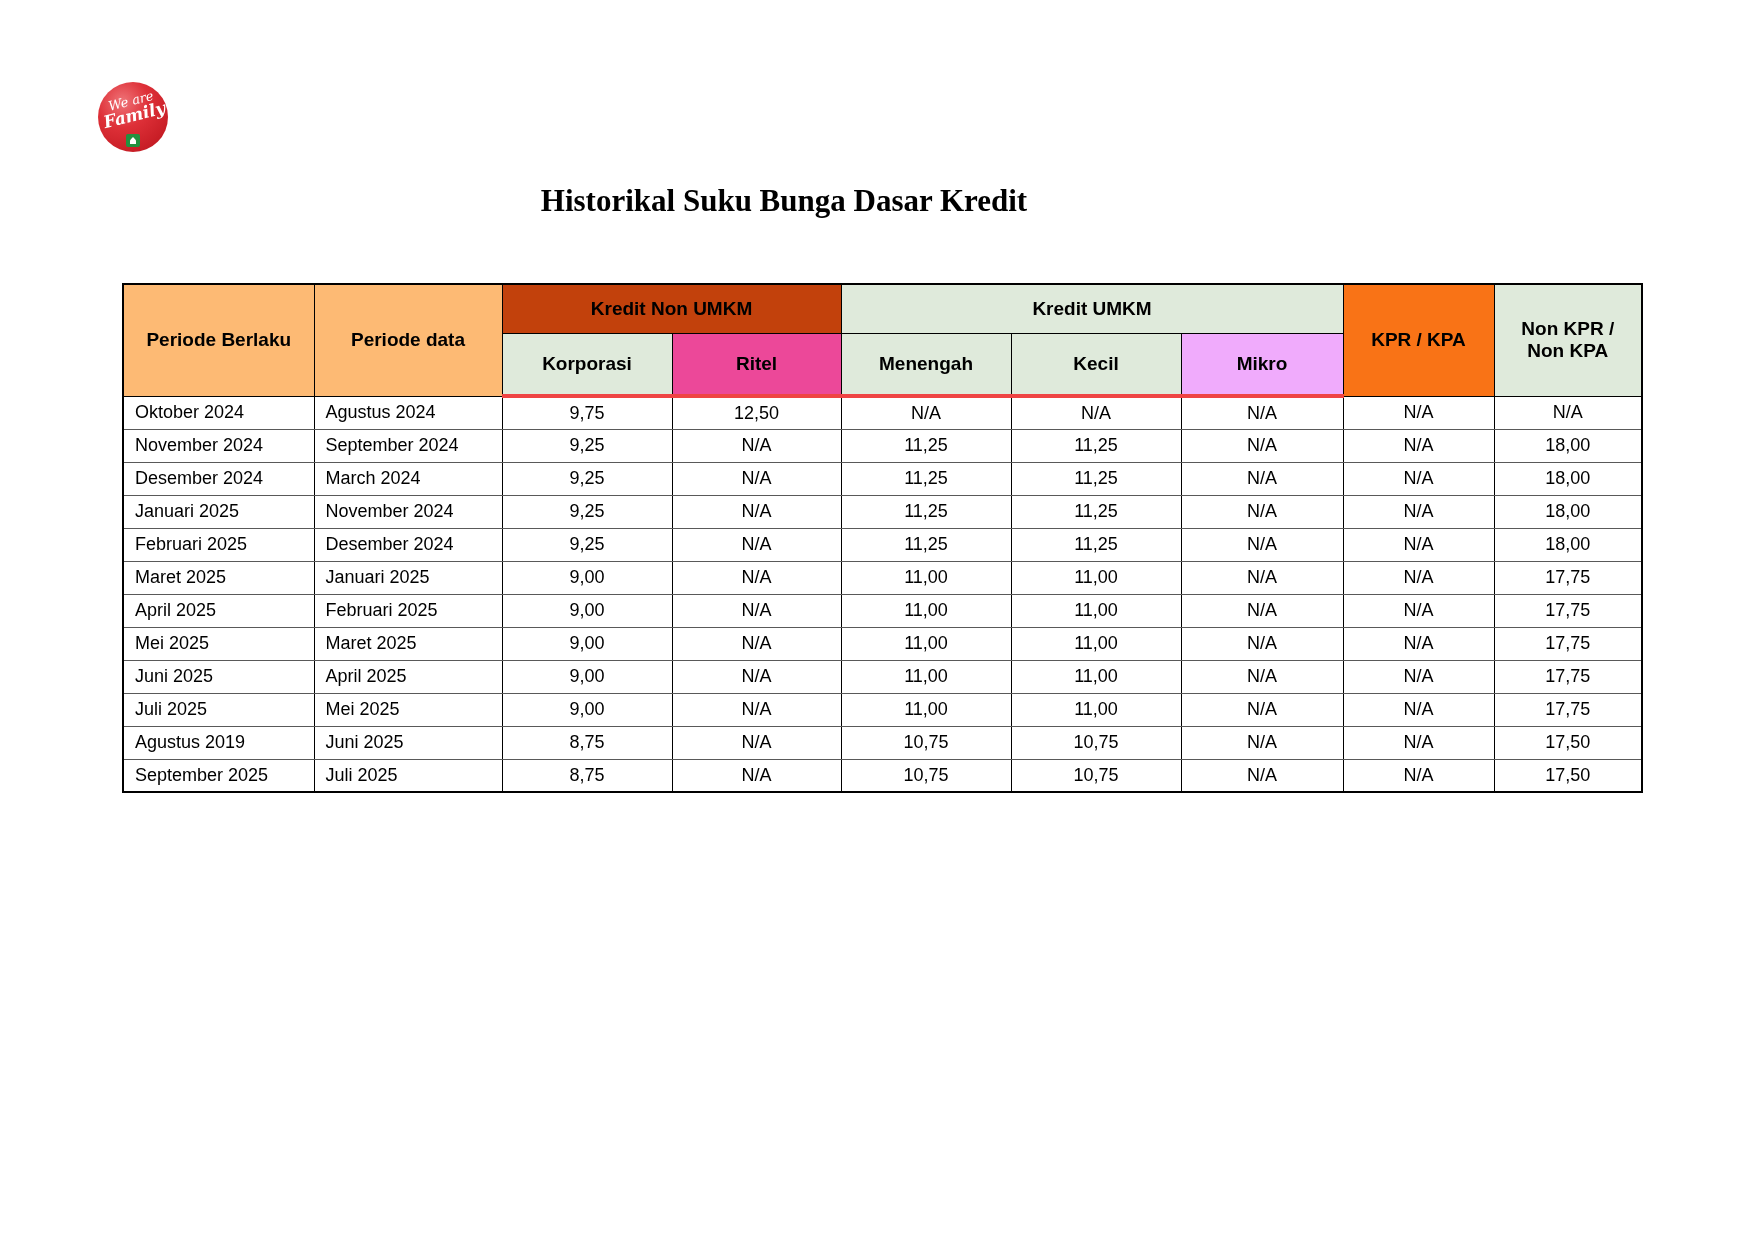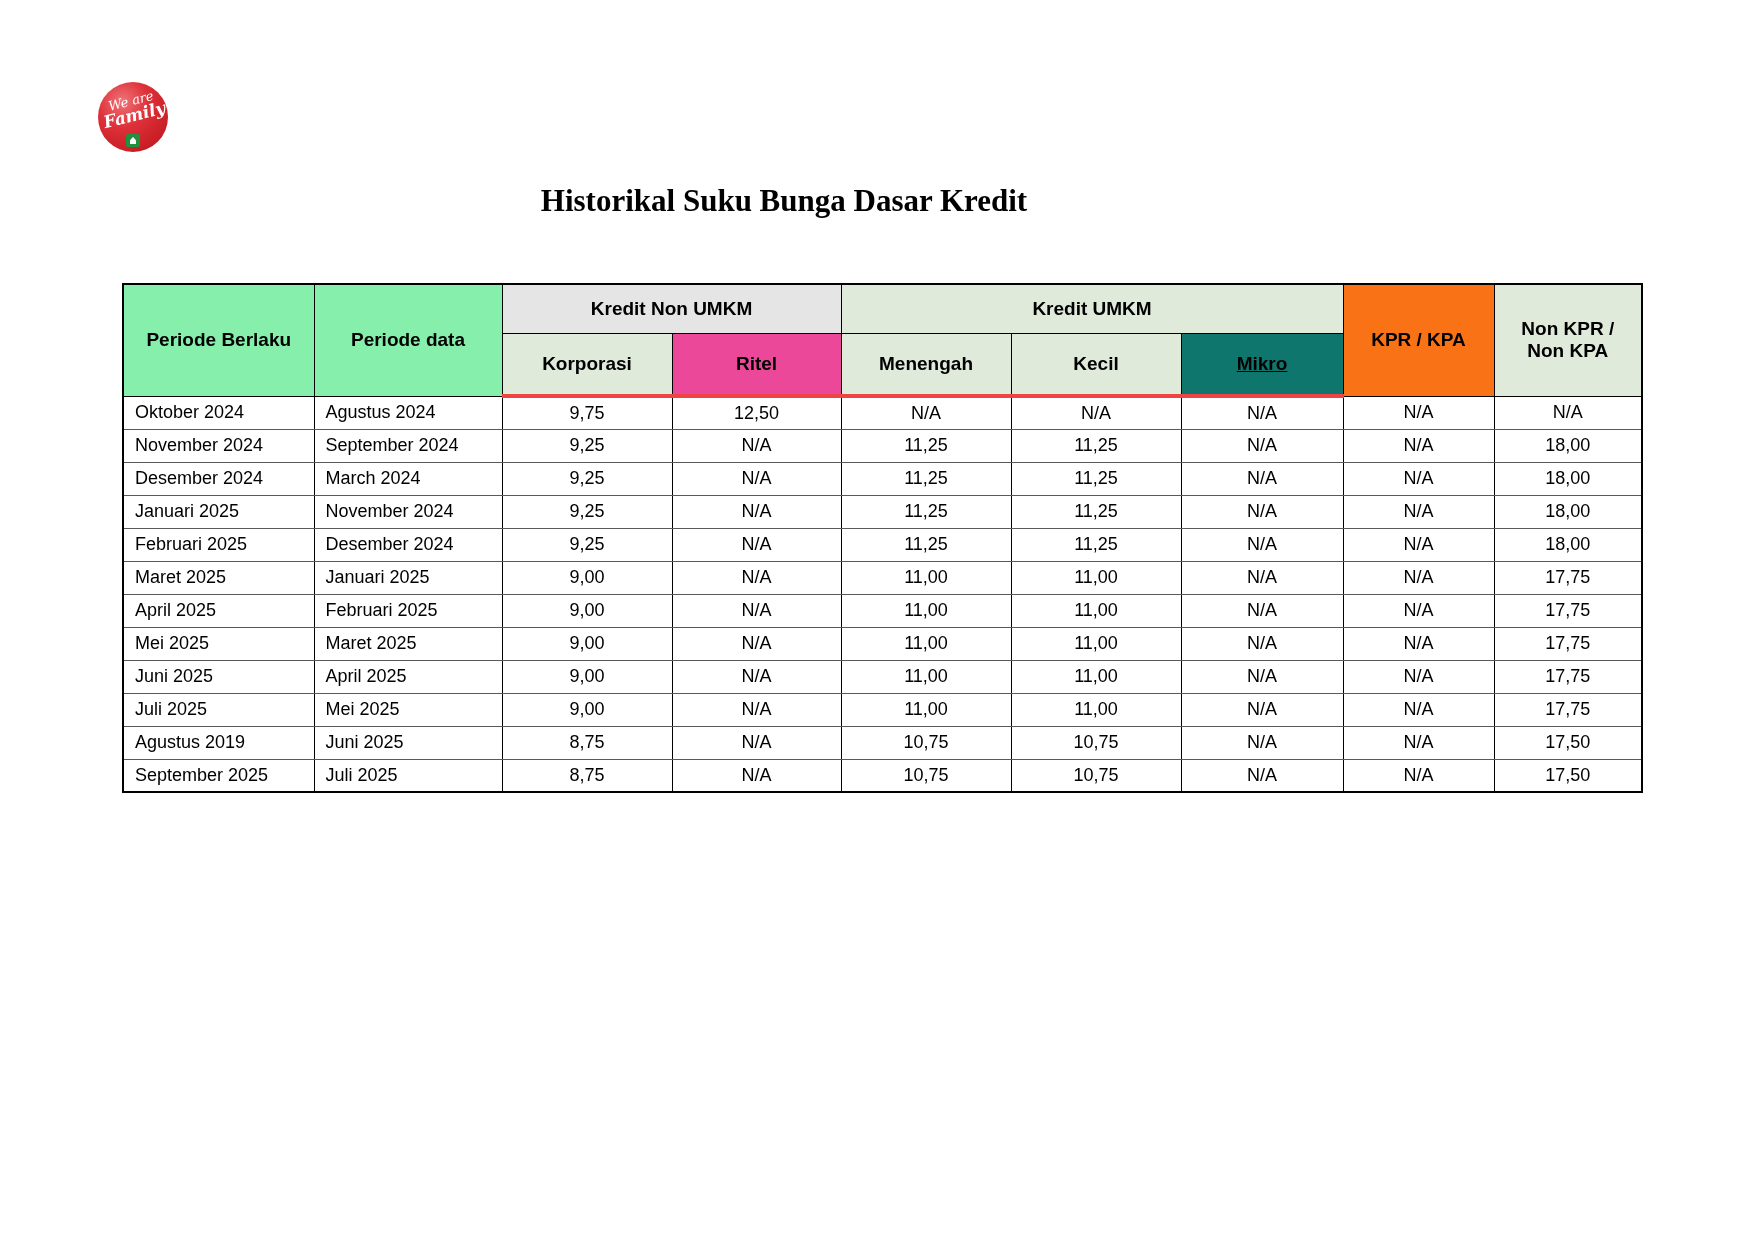--- a/index.html
+++ b/index.html
@@ -78,21 +78,21 @@
     overflow: hidden;
   }
   table.rates { border: 2px solid #000; }
   table.rates th {
     font-weight: bold; font-size: 19px;
     border-top: 1px solid #000; border-bottom: 1px solid #000;
   }
   tr.hrow1 { height: 49px; }
   tr.hrow2 { height: 63px; }
   table.rates thead tr.hrow2 th { border-bottom: 4px solid #ef4444; }
-  th.white-head { background: #86efac; border-bottom: 3px solid #000; }
+  th.white-head { background: #fdba74; border-bottom: 3px solid #000; }
   th.group-thick { border-bottom: 3px solid #000; }
   th.group-thin  { border-bottom: 1px solid #000; }
   table.rates tbody td {
     border-top: 1px solid #595959;
     border-bottom: 1px solid #595959;
     background: #ffffff;
   }
   table.rates tbody tr { height: 33px; }
   table.rates tbody td.left { text-align: left; padding-left: 11px; }
   table.rates tbody tr:last-child td { border-bottom: 2px solid #000; }
@@ -121,31 +121,31 @@
     <col style="width:170px">
       <col style="width:170px">
       <col style="width:162px">
     <col style="width:151px">
       <col style="width:148px">
   </colgroup>
   <thead>
     <tr class="hrow1">
       <th rowspan="2" class="white-head">Periode Berlaku</th>
       <th rowspan="2" class="white-head">Periode data</th>
-      <th colspan="2" class="green group-thick" style="background: #e5e5e5;">Kredit Non UMKM</th>
+      <th colspan="2" class="green group-thick" style="background: #c2410c;">Kredit Non UMKM</th>
       <th colspan="3" class="green group-thin" style="background: rgb(223, 234, 219);">Kredit UMKM</th>
       <th rowspan="2" class="green" style="background: #f97316;">KPR / KPA</th>
       <th rowspan="2" class="green" style="background: rgb(223, 234, 219);">Non KPR / Non KPA</th>
     </tr>
     <tr class="hrow2">
       <th class="green" style="background: rgb(223, 234, 219);">Korporasi</th>
       <th class="green" style="background: #ec4899;">Ritel</th>
       <th class="green" style="background: rgb(223, 234, 219);">Menengah</th>
       <th class="green" style="background: rgb(223, 234, 219);">Kecil</th>
-      <th class="green" style="background: #0f766e; text-decoration: underline;">Mikro</th>
+      <th class="green" style="background: #f0abfc;">Mikro</th>
     </tr>
   </thead>
   <tbody>
       <tr>
         <td class="left">Oktober 2024</td>
         <td class="left">Agustus 2024</td>
         <td>9,75</td>
         <td>12,50</td>
         <td>N/A</td>
         <td>N/A</td>

